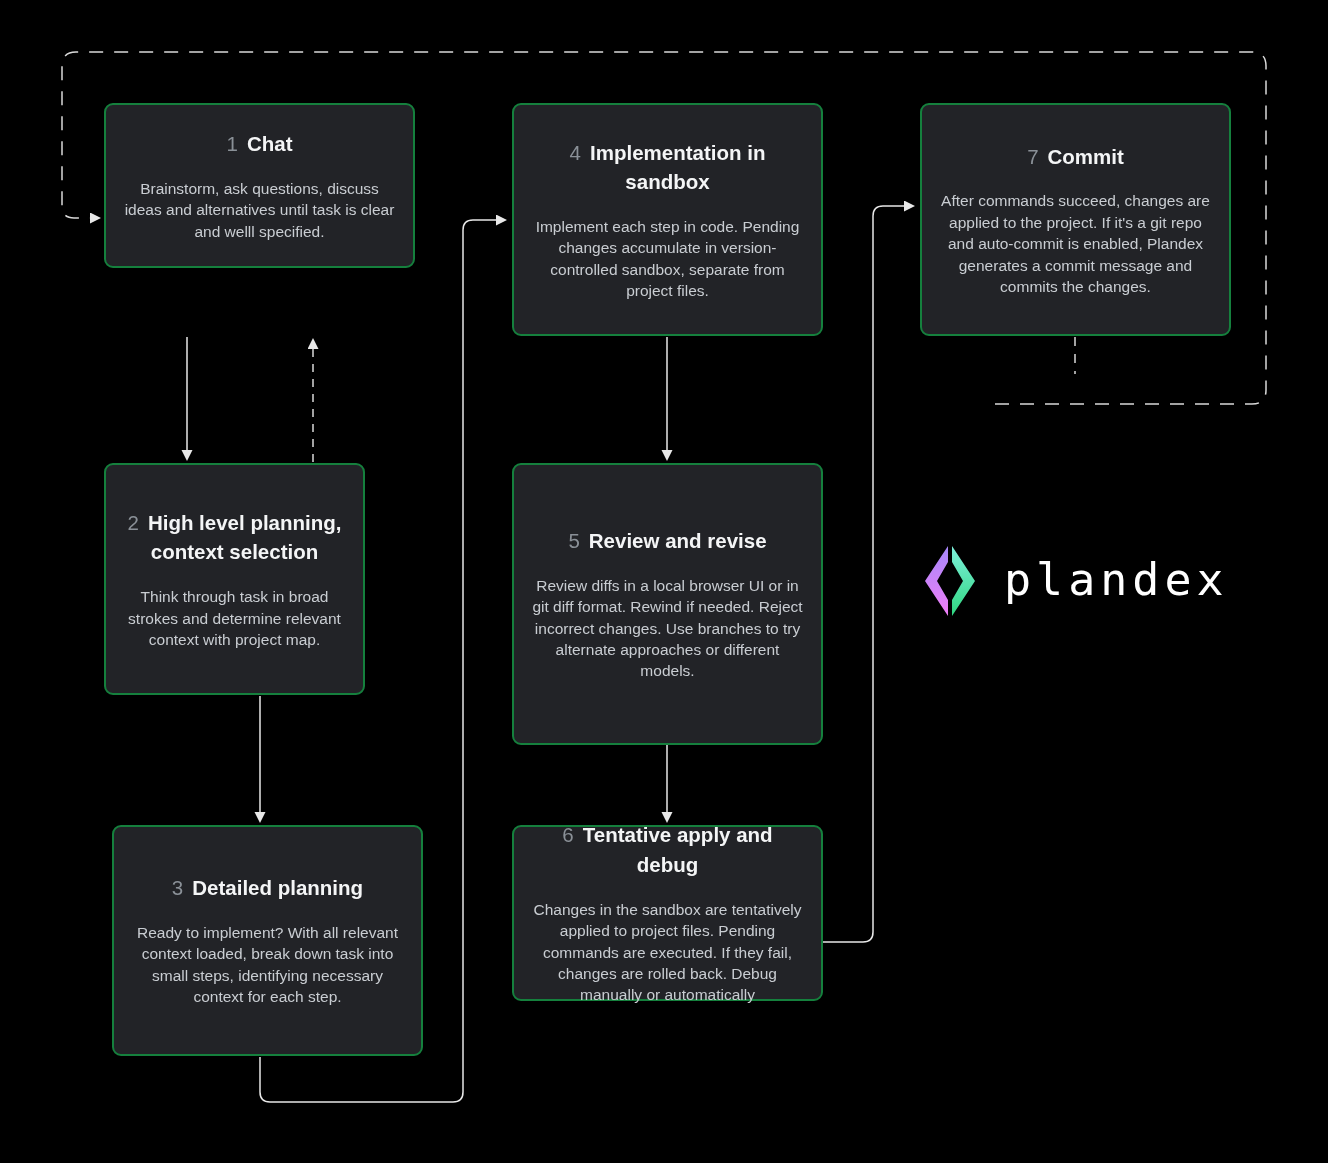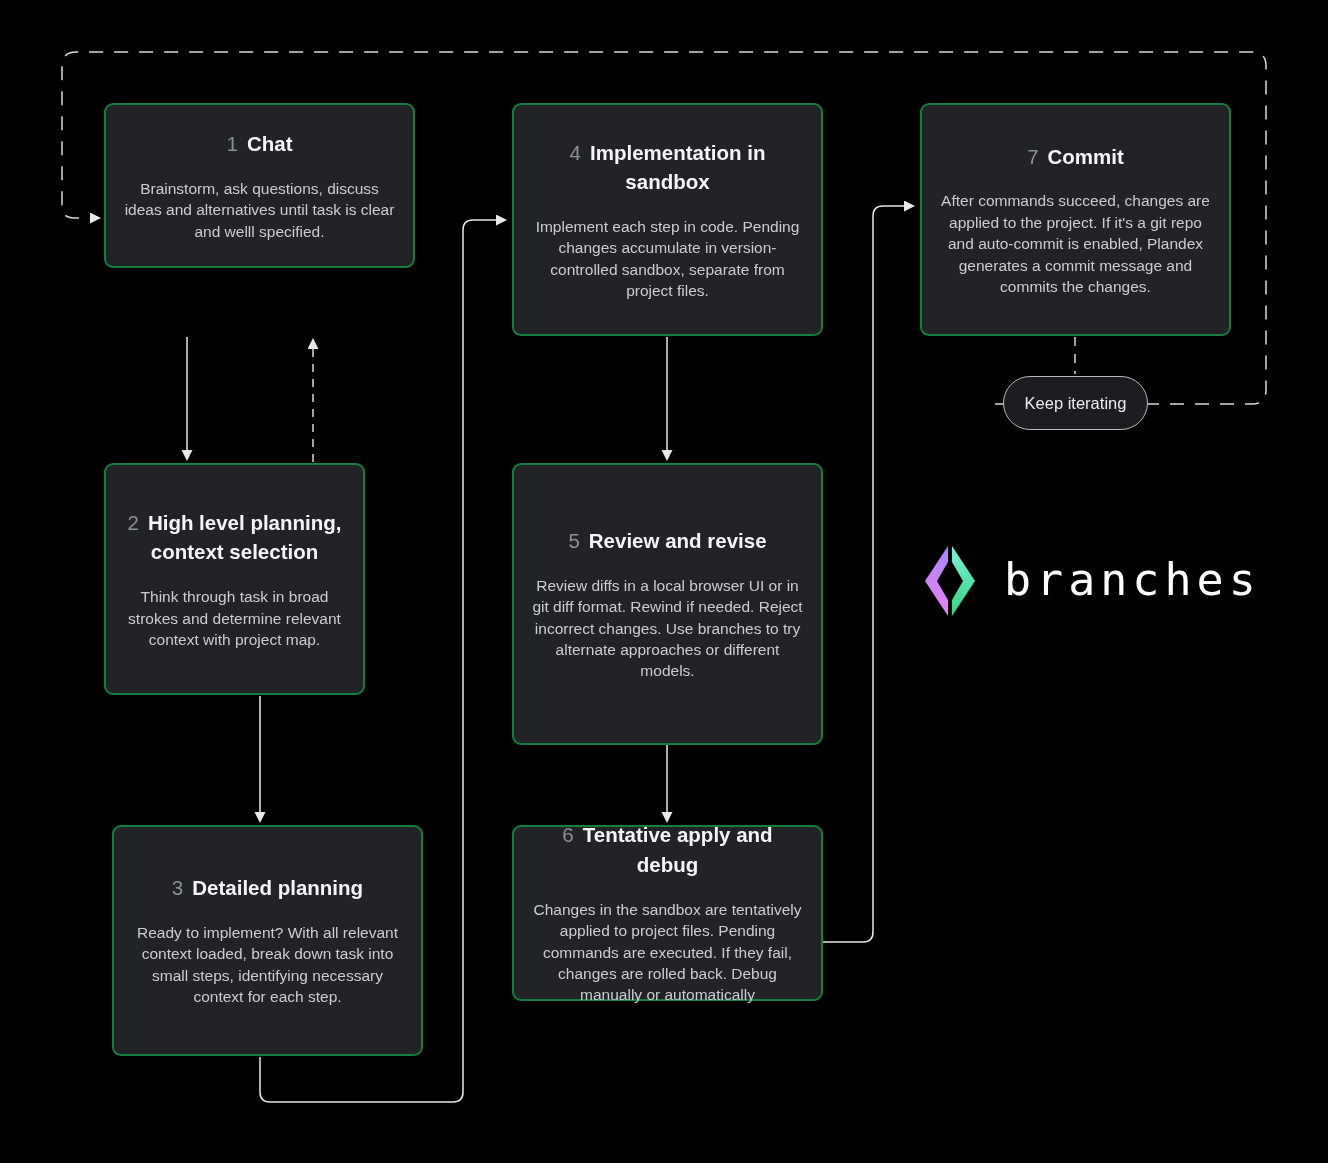--- a/index.html
+++ b/index.html
@@ -116,22 +116,19 @@
   <div class="box b6">
     <div class="title"><span class="num">6</span><span>Tentative apply and debug</span></div>
     <div class="body">Changes in the sandbox are tentatively applied to project files. Pending commands are executed. If they fail, changes are rolled back. Debug manually or automatically</div>
   </div>
 
   <div class="box b7">
     <div class="title"><span class="num">7</span><span>Commit</span></div>
     <div class="body">After commands succeed, changes are applied to the project. If it's a git repo and auto-commit is enabled, Plandex generates a commit message and commits the changes.</div>
   </div>
 
-  <div class="pill">
-    <span>Keep iterating</span>
-  </div>
 
   <div class="logo">
     <span style="width:66px;display:inline-block;"></span>
-    <span class="logo-text">branches</span>
+    <span class="logo-text">plandex</span>
   </div>
 
 </div>
 
 </body></html>

